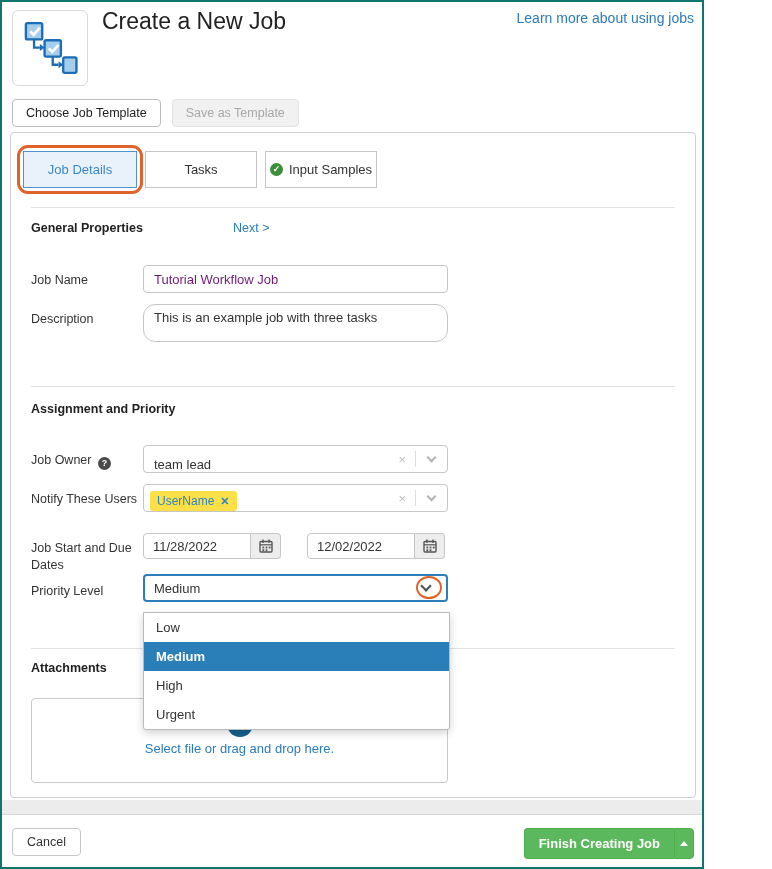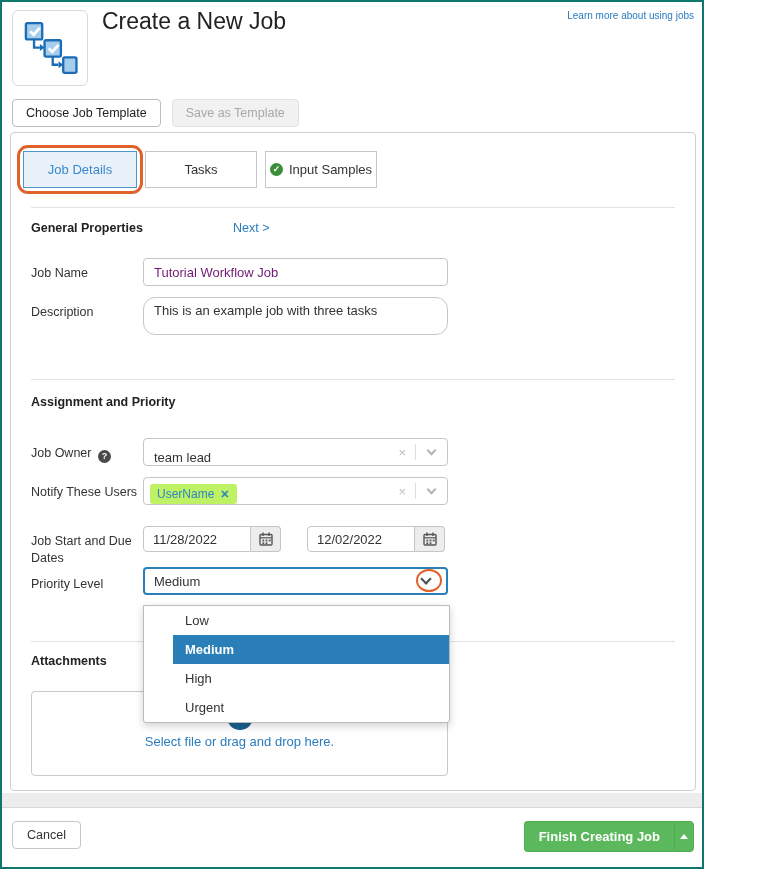--- a/index.html
+++ b/index.html
@@ -5,21 +5,21 @@
   * { box-sizing: border-box; margin: 0; padding: 0; }
   body { font-family: "Liberation Sans", sans-serif; background:#fff; }
   .page { width:704px; height:869px; border:2px solid #0f766e; background:#fff; position:relative; overflow:hidden; }
 
   
   .header { position:relative; height:88px; }
   .icon-card { position:absolute; left:10px; top:8px; width:76px; height:76px; background:#fff; border:1px solid #d9d9d9; border-radius:6px; display:flex; align-items:center; justify-content:center; }
   .header-text { position:absolute; left:100px; top:6px; }
   .page-title { font-size:23px; font-weight:400; color:#222; }
   .page-subtitle { font-size:13.5px; color:#2e2e2e; margin-top:11px; }
-  .learn-link { position:absolute; right:8px; top:8px; font-size:10px; color:#2b7bbf; text-decoration:none; cursor:pointer;margin-left:24px; }
+  .learn-link { position:absolute; right:8px; top:8px; font-size:14px; color:#2b7bbf; text-decoration:none; cursor:pointer;margin-left:24px; }
 
   
   .template-bar { margin:9px 0 0 10px; display:flex; gap:11px; }
   .btn { font-family:inherit; font-size:12.5px; border-radius:4px; padding:6px 13px; cursor:pointer; }
   .btn-default { background:#fff; border:1px solid #bdbdbd; color:#222; }
   .btn-disabled { background:#f1f1f1; border:1px solid #e2e2e2; color:#a8a8a8; cursor:default; }
 
   
   .main-card { margin:5px 6px 0 8px; border:1px solid #cfcfcf; border-radius:4px; background:#fff; padding:18px 12px 14px 12px; position:relative; }
 
@@ -44,36 +44,36 @@
   .text-input { width:305px; height:28px; border:1px solid #c6c6c6; border-radius:4px; padding:0 10px; font-size:13px; color:#701a75; font-family:inherit; }
   .textarea { width:305px; height:38px; border:1px solid #c6c6c6; border-radius:12px; padding:5px 10px; font-size:13px; color:#333; font-family:inherit; resize:none; overflow:hidden; }
 
   
   .combo { width:305px; height:28px; border:1px solid #c6c6c6; border-radius:4px; display:flex; align-items:flex-end; padding-left:10px; position:relative; background:#fff; }
   .combo-text { font-size:13px; color:#333; flex:1; }
   .combo-controls { display:flex; align-items:center; height:100%; }
   .combo-clear { color:#bfbfbf; font-size:13px; padding:0 9px; cursor:pointer; }
   .combo-sep { width:1px; height:16px; background:#dedede; }
   .chev { width:7px; height:7px; border-right:2px solid #b3b3b3; border-bottom:2px solid #b3b3b3; transform:rotate(45deg); margin:-3px 12px 0 12px; display:inline-block; }
-  .tag { background:#bef264; color:#2e86c1; font-size:12px; border-radius:3px; padding:3px 7px; display:inline-flex; align-items:center; gap:6px; }
+  .tag { background:#fde047; color:#2e86c1; font-size:12px; border-radius:3px; padding:3px 7px; display:inline-flex; align-items:center; gap:6px; }
   .tag-x { font-weight:bold; font-size:11px; cursor:pointer; }
 
   
   .date-group { display:flex; }
   .date-input { width:108px; height:26px; border:1px solid #c6c6c6; border-radius:4px 0 0 4px; padding:0 9px; font-size:13px; color:#333; font-family:inherit; }
   .date-btn { width:30px; height:26px; background:#ededed; border:1px solid #c6c6c6; border-left:none; border-radius:0 4px 4px 0; display:flex; align-items:center; justify-content:center; cursor:pointer; }
   .date-gap { width:26px; }
 
   
   .priority-wrap { position:relative; width:305px; }
   .select-open { width:305px; height:28px; border:2px solid #2a7fb8; border-radius:4px; display:flex; align-items:center; padding-left:9px; background:#fff; cursor:pointer; }
   .select-text { font-size:13px; color:#333; flex:1; }
   .sel-chev { width:8px; height:8px; border-right:2px solid #47514f; border-bottom:2px solid #47514f; transform:rotate(45deg); margin:-4px 16px 0 0; }
   .chev-ring { position:absolute; right:6px; top:2px; width:26px; height:23px; border:2px solid #e0622a; border-radius:50%; pointer-events:none; }
-  .dropdown { position:absolute; left:0; top:38px; width:307px; background:#fff; border:1px solid #bbb; border-radius:0 0 3px 3px; box-shadow:0 3px 8px rgba(0,0,0,.18); z-index:5;padding-left:29px; }
+  .dropdown { position:absolute; left:0; top:38px; width:307px; background:#fff; border:1px solid #bbb; border-radius:0 0 3px 3px; box-shadow:0 3px 8px rgba(0,0,0,.18); z-index:5; }
   .dd-item { height:29px; line-height:29px; padding-left:12px; font-size:13px; color:#333; cursor:pointer; }
   .dd-item-selected { background:#2a7fb8; color:#fff; font-weight:bold; }
 
   
   .attach-heading { margin:12px 0 0 8px; }
   .drop-area { margin:23px 0 0 8px; width:417px; height:85px; border:1px solid #c9c9c9; border-radius:4px; text-align:center; padding-top:12px; position:relative; z-index:1; }
   .upload-circle { width:26px; height:26px; border-radius:50%; background:#17628f; margin:0 auto; display:flex; align-items:center; justify-content:center; }
   .upload-arrow { color:#fff; font-size:14px; font-weight:bold; line-height:1; }
   .drop-text { margin-top:4px; font-size:13px; color:#2b7bbf; cursor:pointer; }
 
@@ -133,21 +133,21 @@
       </div>
     </div>
 
     <hr class="divider">
 
     <div class="gen-row">
       <div class="section-heading">General Properties</div>
       <a class="next-link">Next &gt;</a>
     </div>
 
-    <div class="form-row" style="margin-top:23px;">
+    <div class="form-row" style="margin-top:30px;">
       <div class="form-label">Job Name</div>
       <input class="text-input" value="Tutorial Workflow Job" style="">
     </div>
 
     <div class="form-row" style="margin-top:11px;">
       <div class="form-label">Description</div>
       <textarea class="textarea" style="">This is an example job with three tasks</textarea>
     </div>
 
     <hr class="divider" style="margin-top:44px;">

